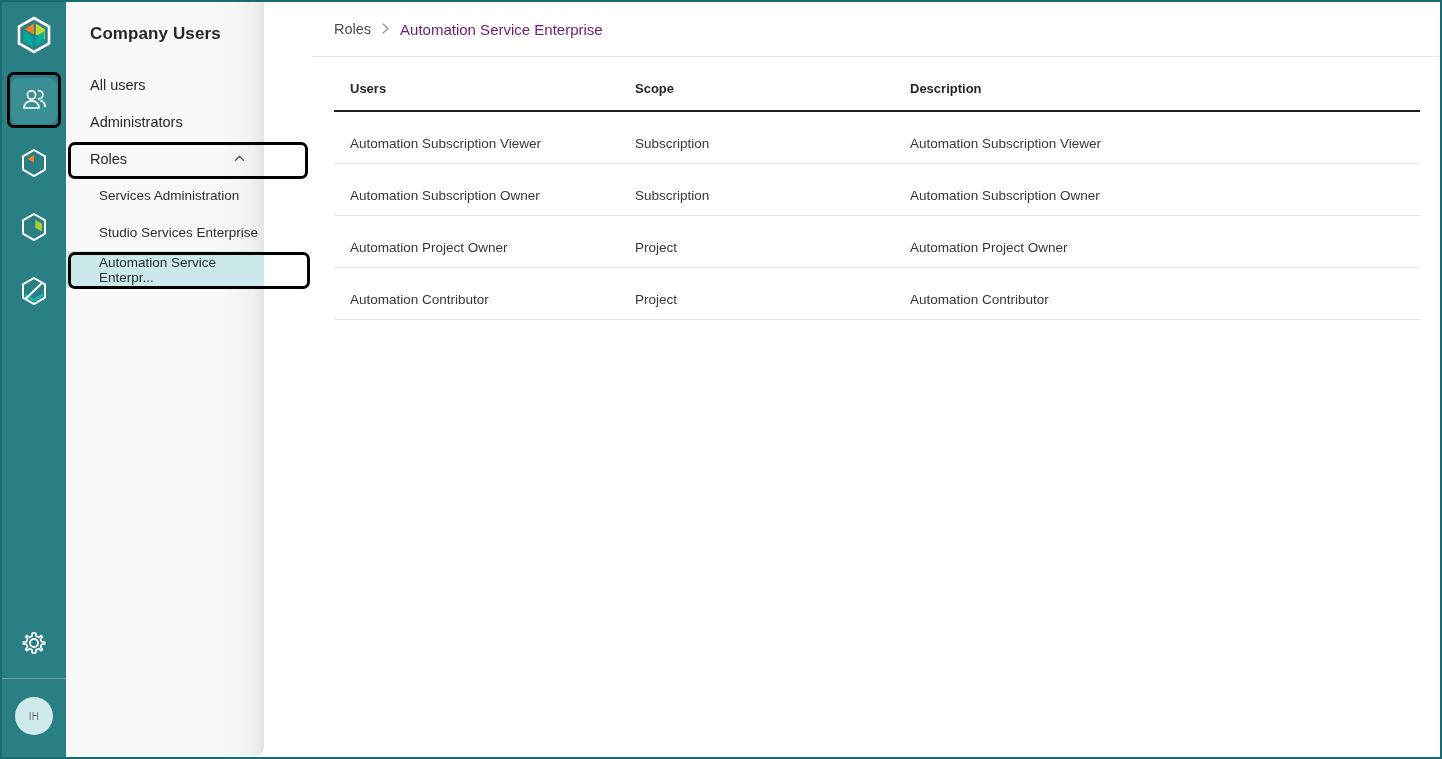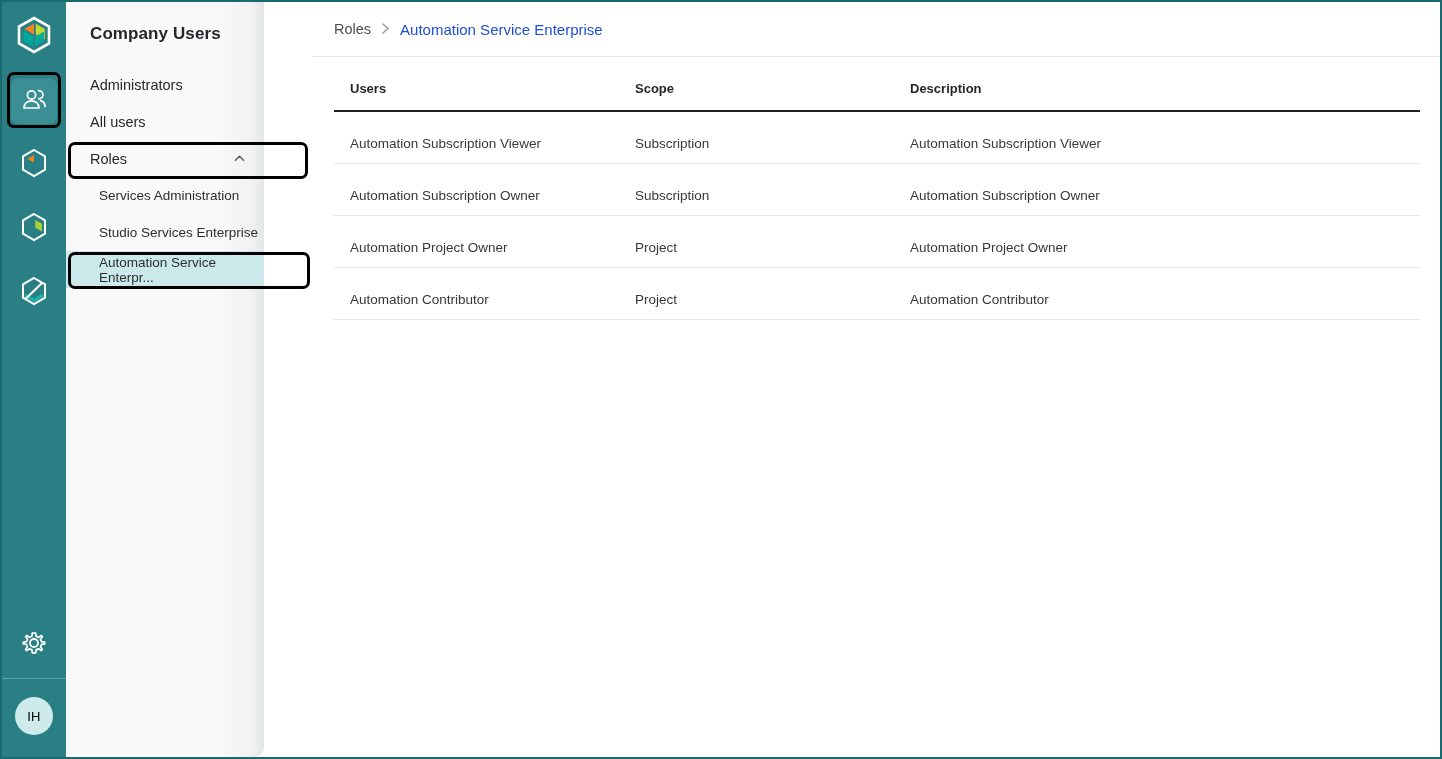--- a/index.html
+++ b/index.html
@@ -93,22 +93,22 @@
     height: 1px;
     background: rgba(255,255,255,0.28);
     margin-bottom: 18px;
   }
 
   .avatar {
     width: 38px;
     height: 38px;
     border-radius: 50%;
     background: #cfeaea;
-    color: #000000;
-    font-size: 13px;
+    color: #737373;
+    font-size: 10px;
     font-weight: 500;
     display: flex;
     align-items: center;
     justify-content: center;
     cursor: pointer;
     letter-spacing: 0.3px;
     margin-bottom: 14px;
   }
 
   
@@ -205,21 +205,21 @@
     cursor: pointer;
   }
 
   .crumb-sep {
     color: #9a9da0;
     font-size: 13px;
     line-height: 1;
   }
 
   .crumb-current {
-    color: #1d4ed8;
+    color: #701a75;
     font-size: 15px;
   }
 
   .table-wrap {
     padding: 24px 24px 0 22px;
   }
 
   table.roles {
     width: 1086px;
     border-collapse: collapse;
@@ -325,25 +325,25 @@
 
   </div>
 
   <div class="sidebar">
 
     <div class="sidebar-title">Company Users</div>
 
     <div class="sidebar-list">
 
       <div class="nav-row">
+        <span>All users</span>
+      </div>
+
+      <div class="nav-row">
         <span>Administrators</span>
-      </div>
-
-      <div class="nav-row">
-        <span>All users</span>
       </div>
 
       <div class="nav-row group">
         <span>Roles</span>
         <span class="chev">
           <svg width="13" height="13" viewBox="0 0 13 13" aria-hidden="true">
             <polyline points="2.5,8.3 6.5,4.3 10.5,8.3" fill="none" stroke="#5a5d60" stroke-width="1.5" stroke-linecap="round" stroke-linejoin="round"></polyline>
           </svg>
         </span>
       </div>

